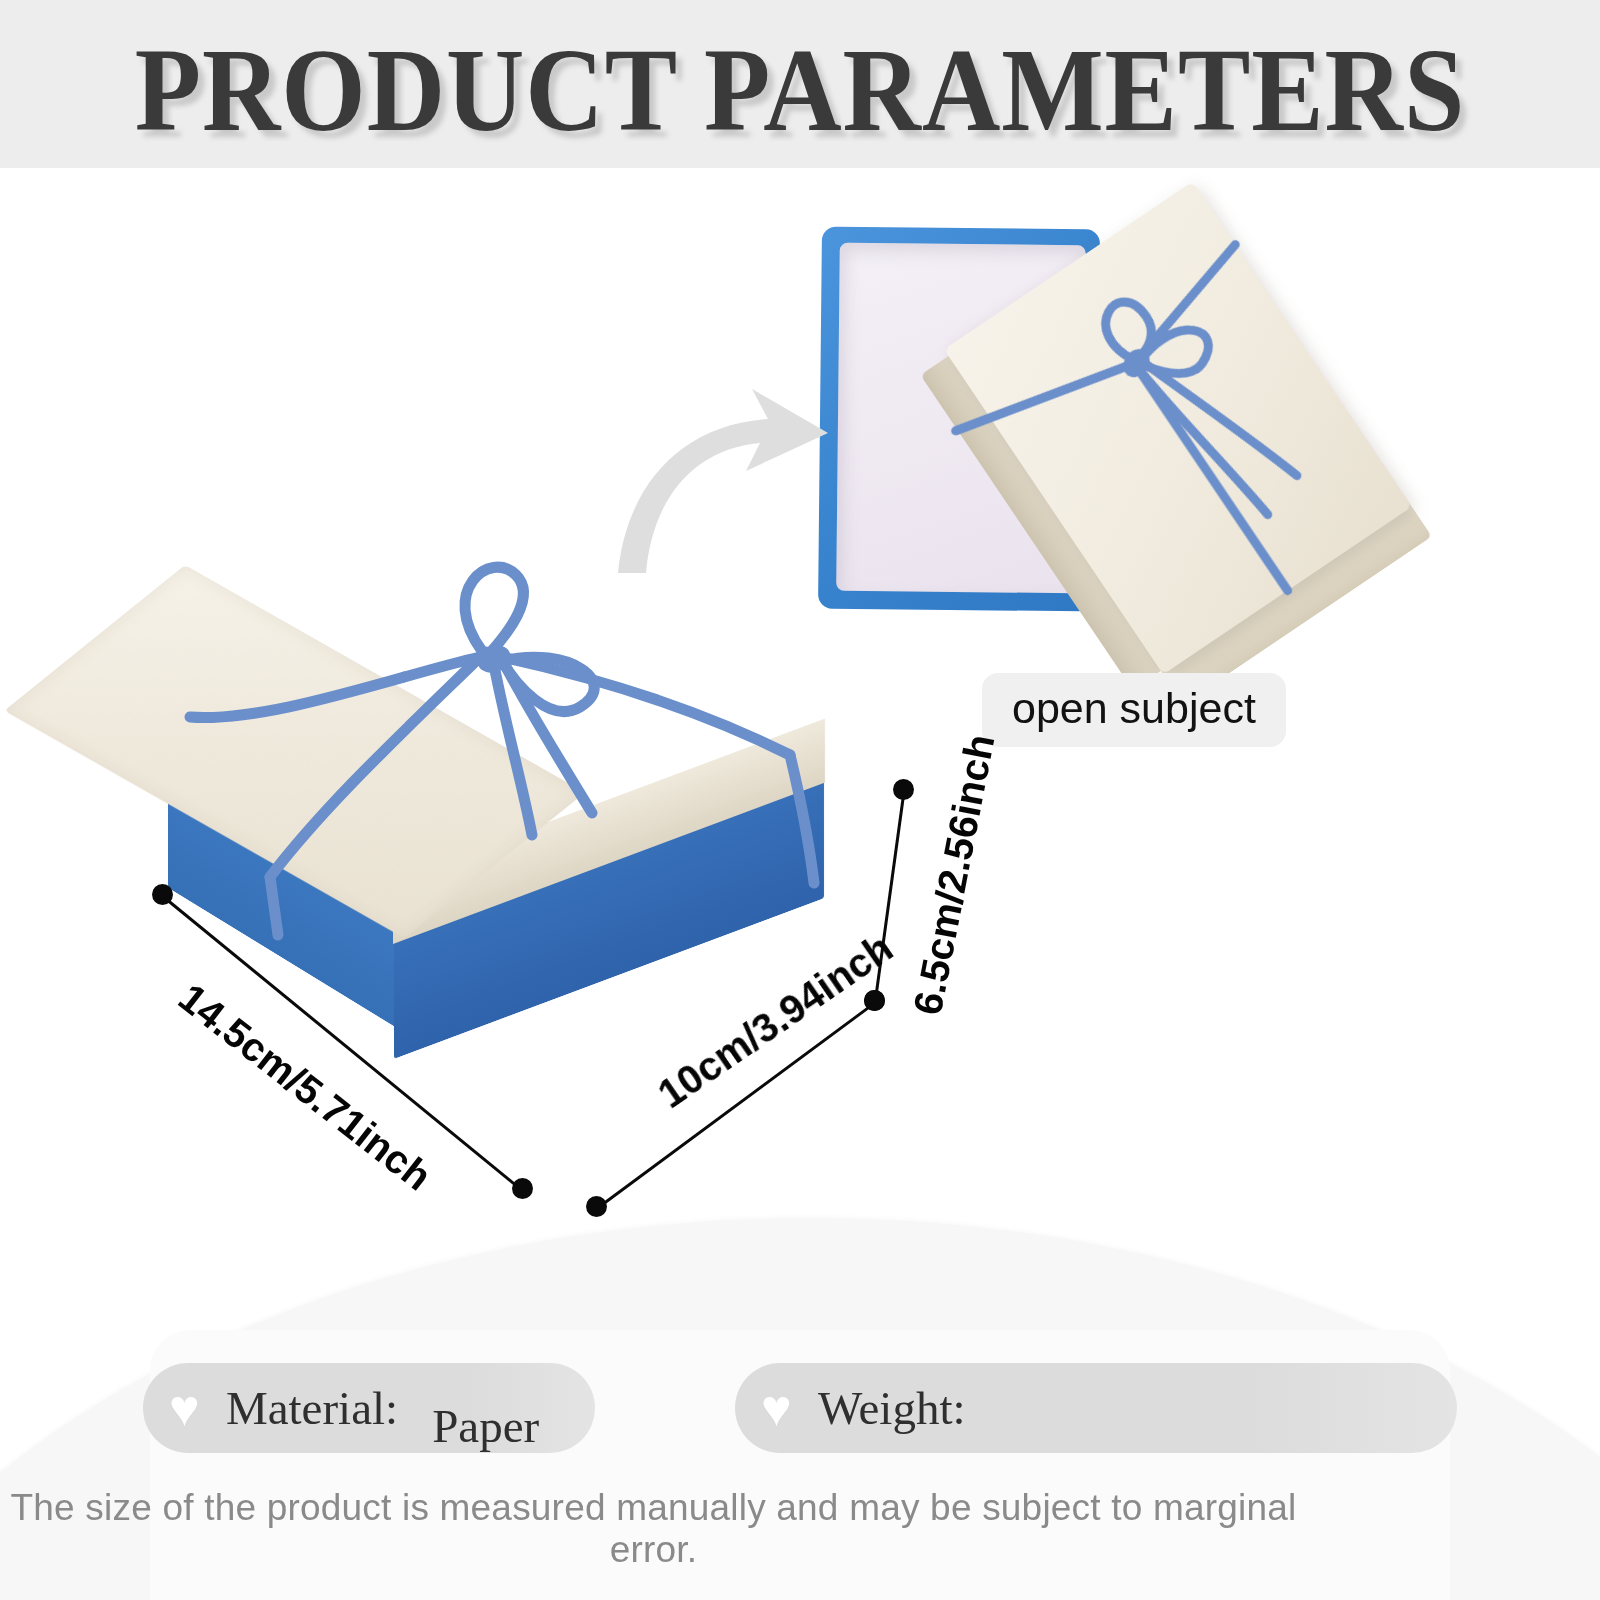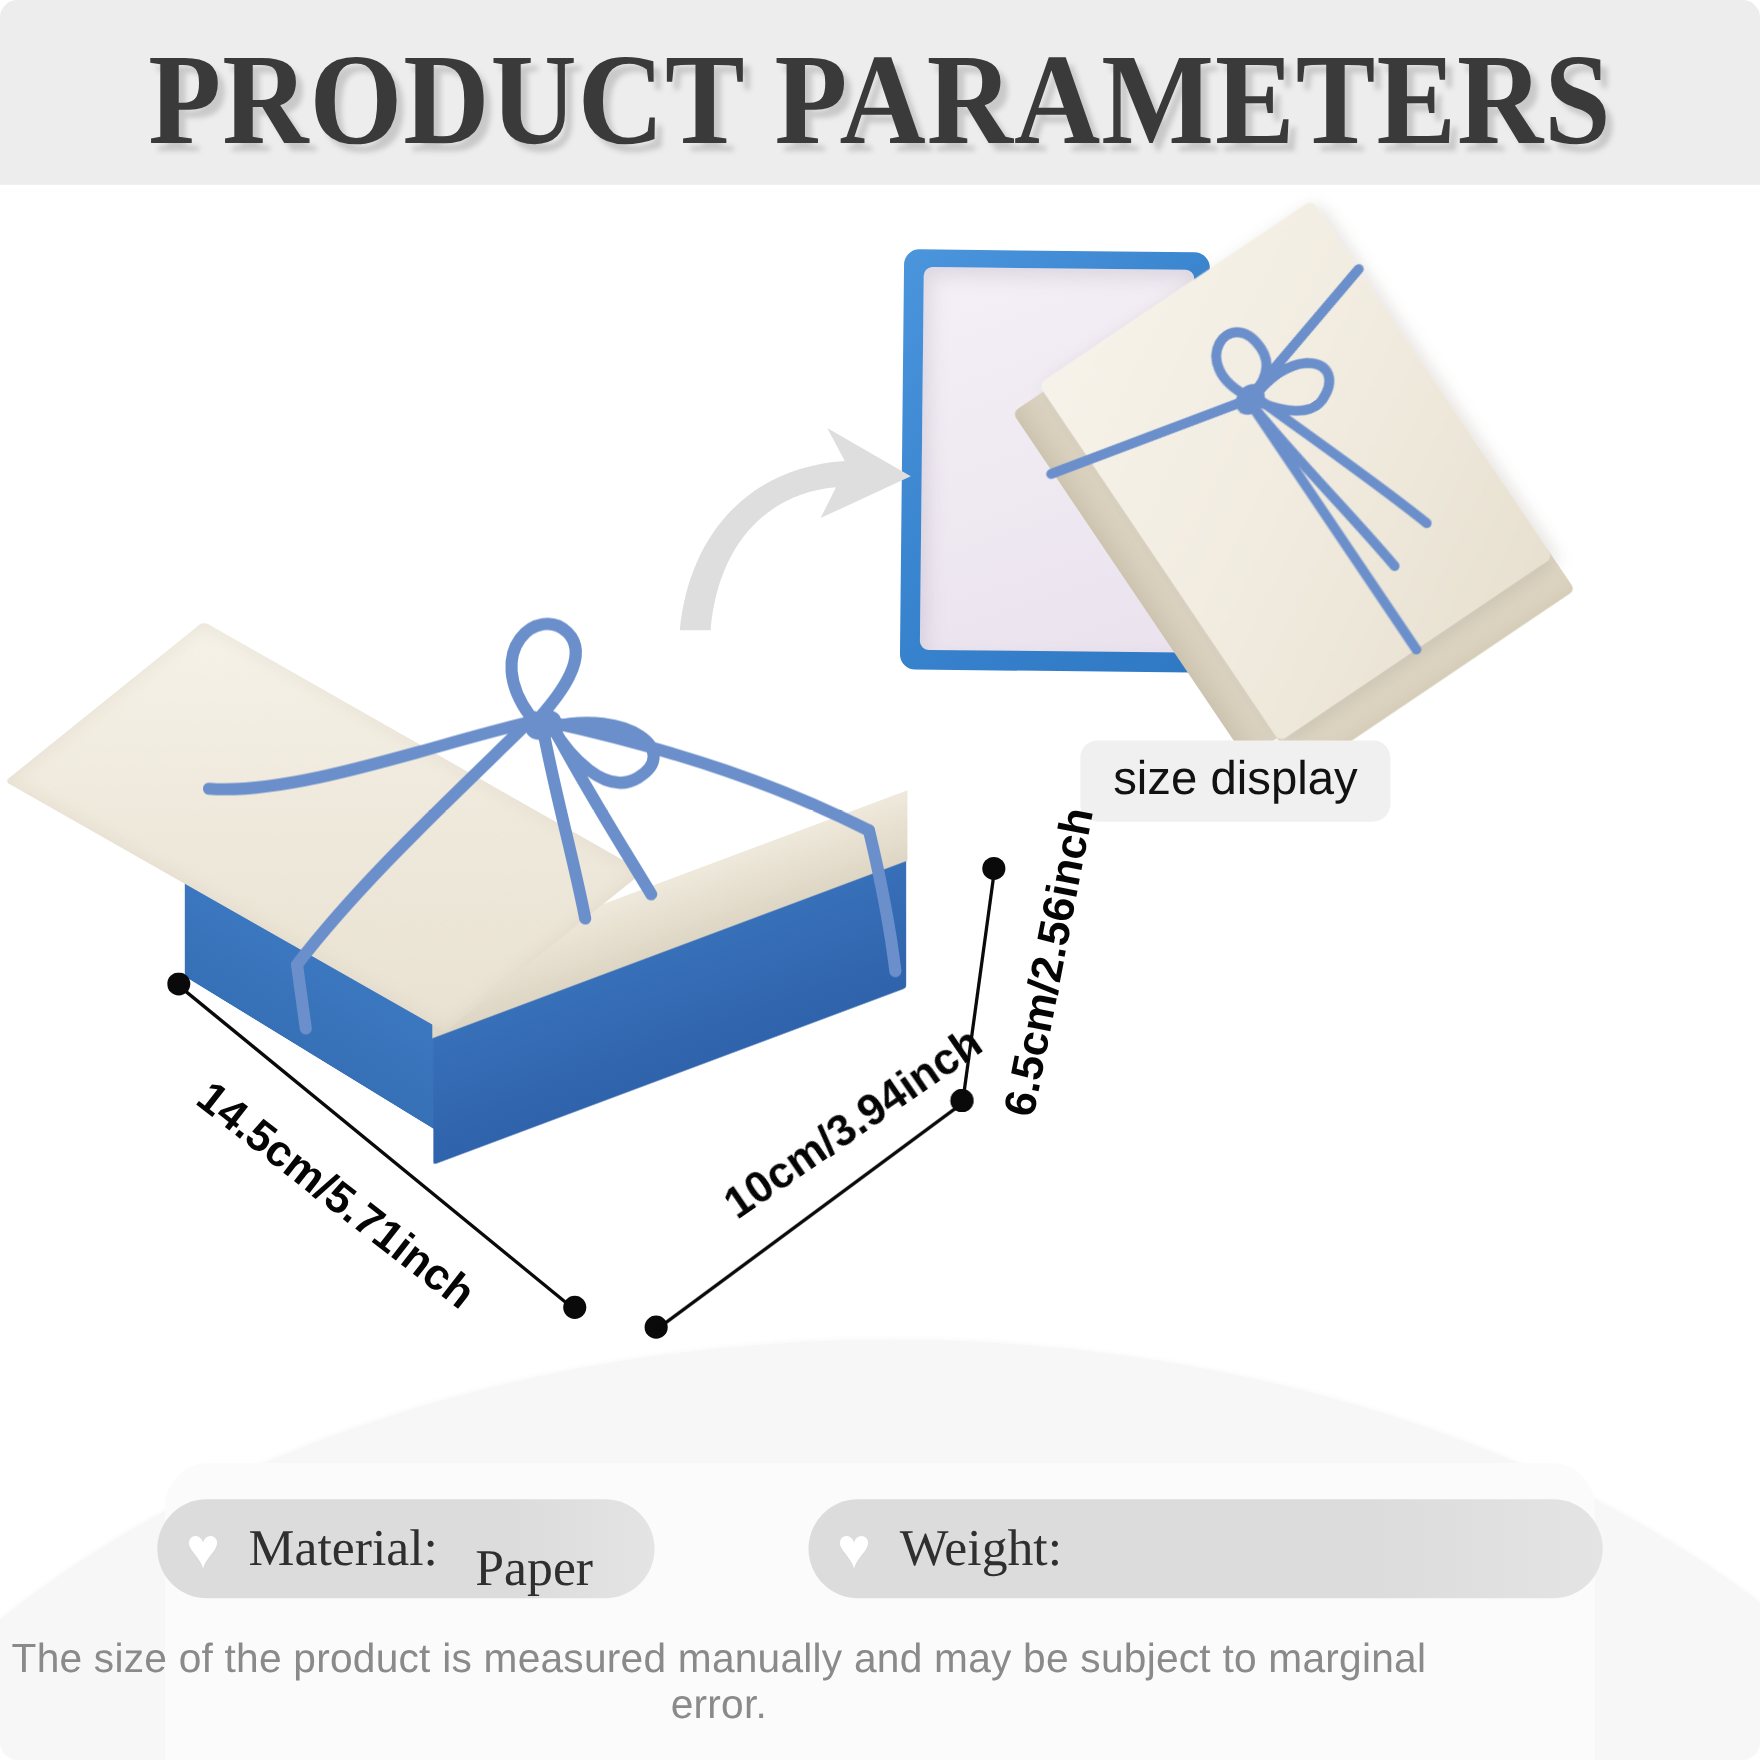--- a/index.html
+++ b/index.html
@@ -9,21 +9,20 @@
   }
   body {
     font-family: "Liberation Sans", sans-serif;
   }
   #page {
     position: relative;
     width: 1600px;
     height: 1600px;
     overflow: hidden;
     background: #ffffff;
-    border-radius: 16px;
   }
 
   
   .header-band {
     position: absolute;
     left: 0; top: 0;
     width: 1600px; height: 168px;
     background: #ededed;
   }
   .page-title {
@@ -323,21 +322,21 @@
     <path d="M 18 188
              C 26 104, 78 40, 168 34
              L 152 4
              L 228 48
              L 146 86
              L 160 58
              C 92 64, 52 116, 46 188
              Z" fill="#dedede"></path>
   </svg>
 
-  <div id="open-display-pill">size display</div>
+  <div id="open-display-pill">open subject</div>
 
   <div id="main-box">
     <div class="mb-base-left"></div>
     <div class="mb-base-front"></div>
     <div class="mb-lid-left"></div>
     <div class="mb-lid-front"></div>
     <div class="mb-lid-top"></div>
 
     <svg width="720" height="640" viewBox="0 0 720 640" style="position:absolute;left:0;top:0;overflow:visible">
       <g fill="none" stroke="#6b8fcb" stroke-width="11" stroke-linecap="round">

